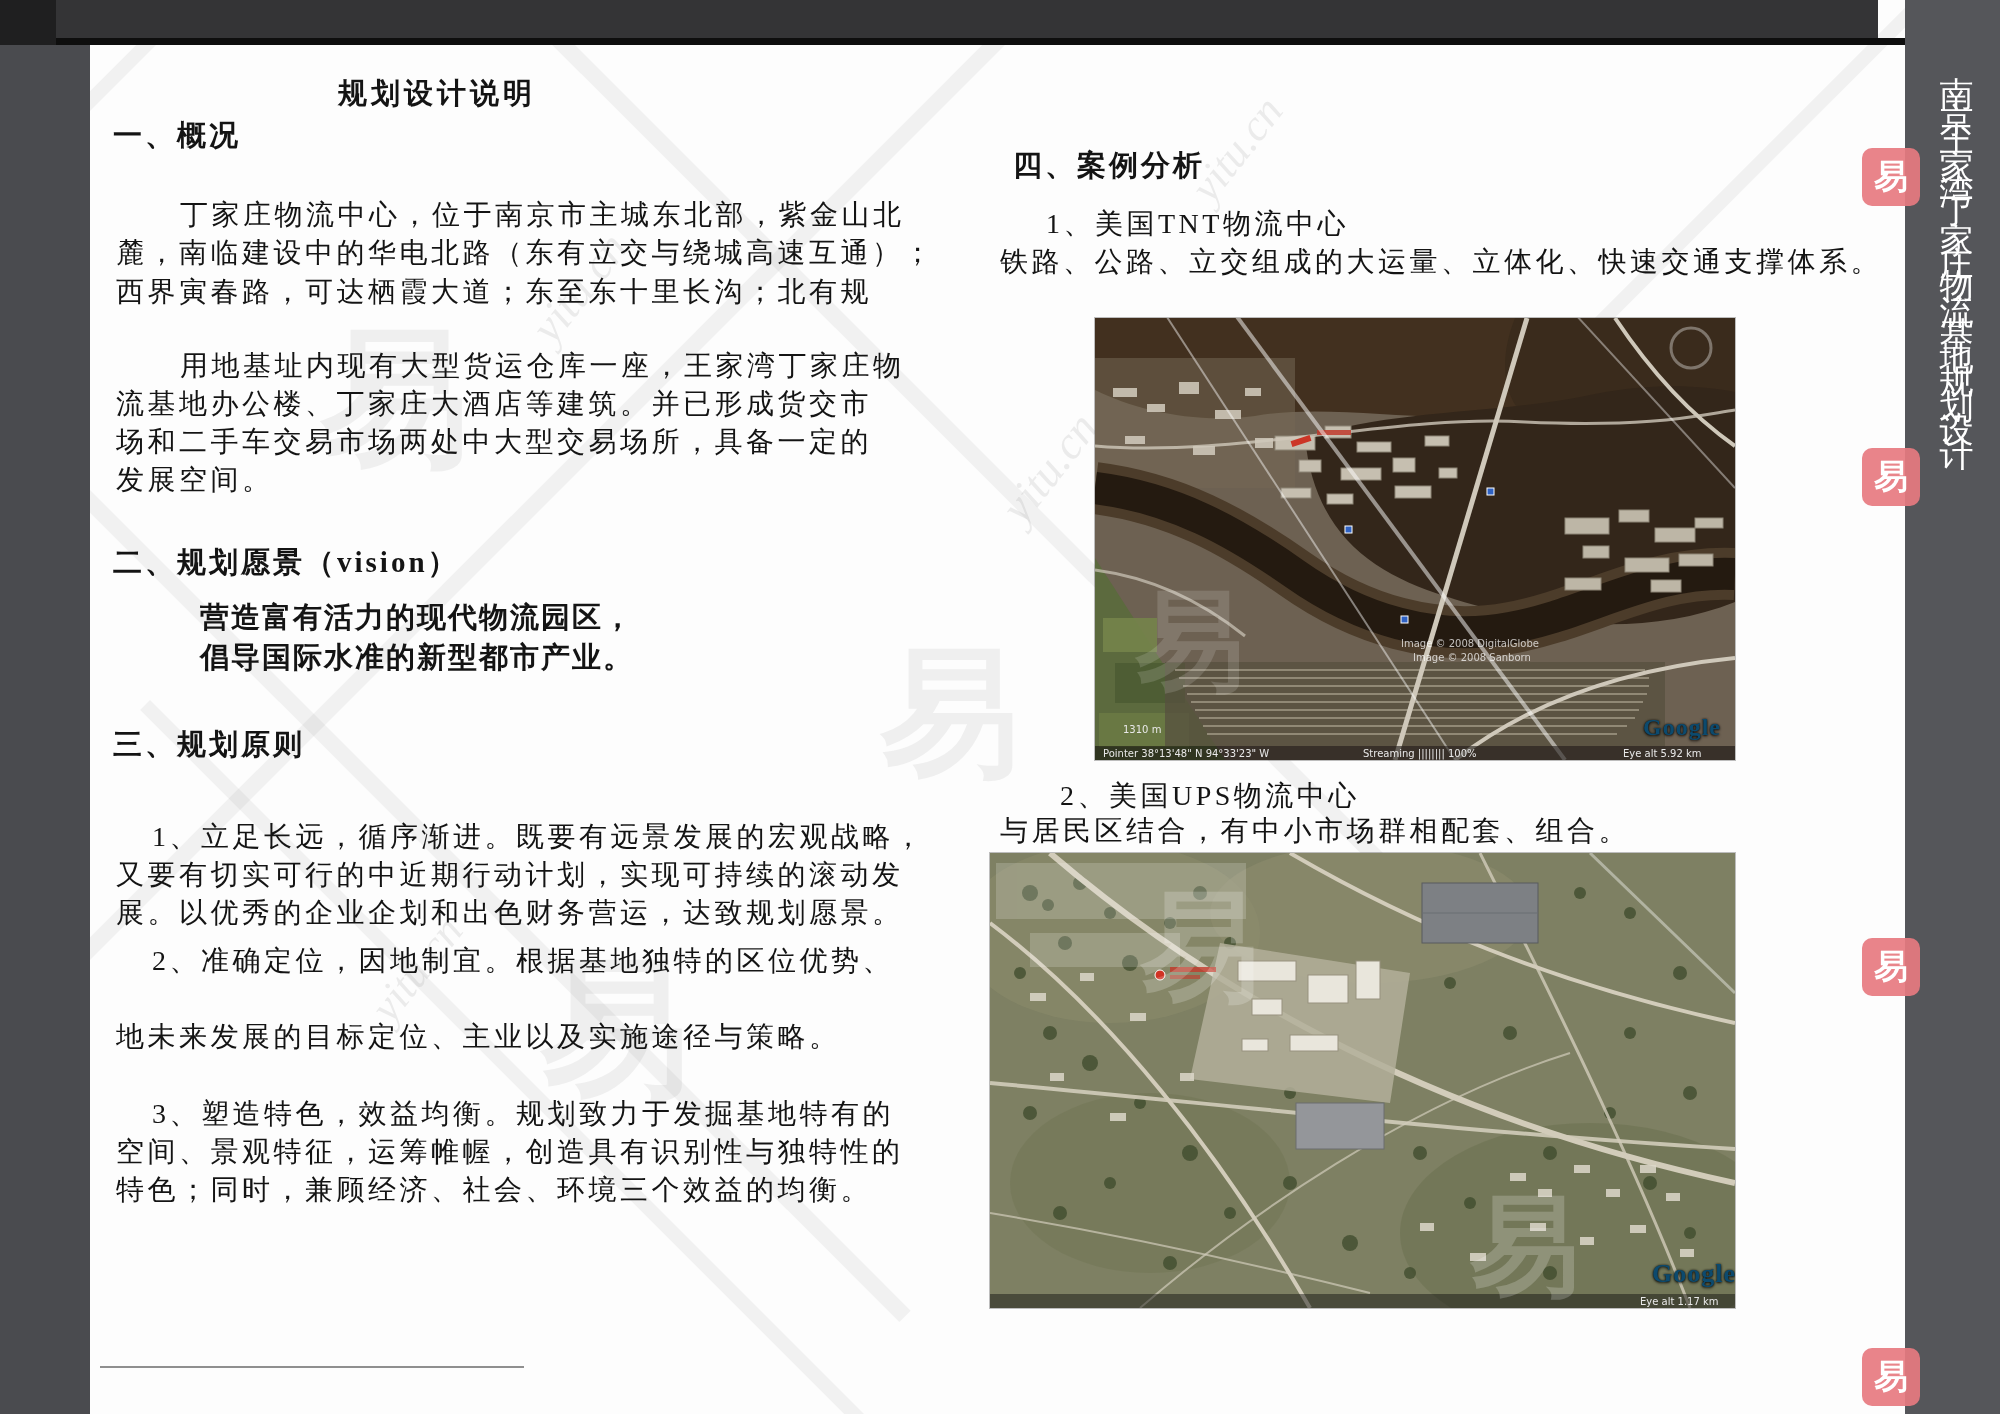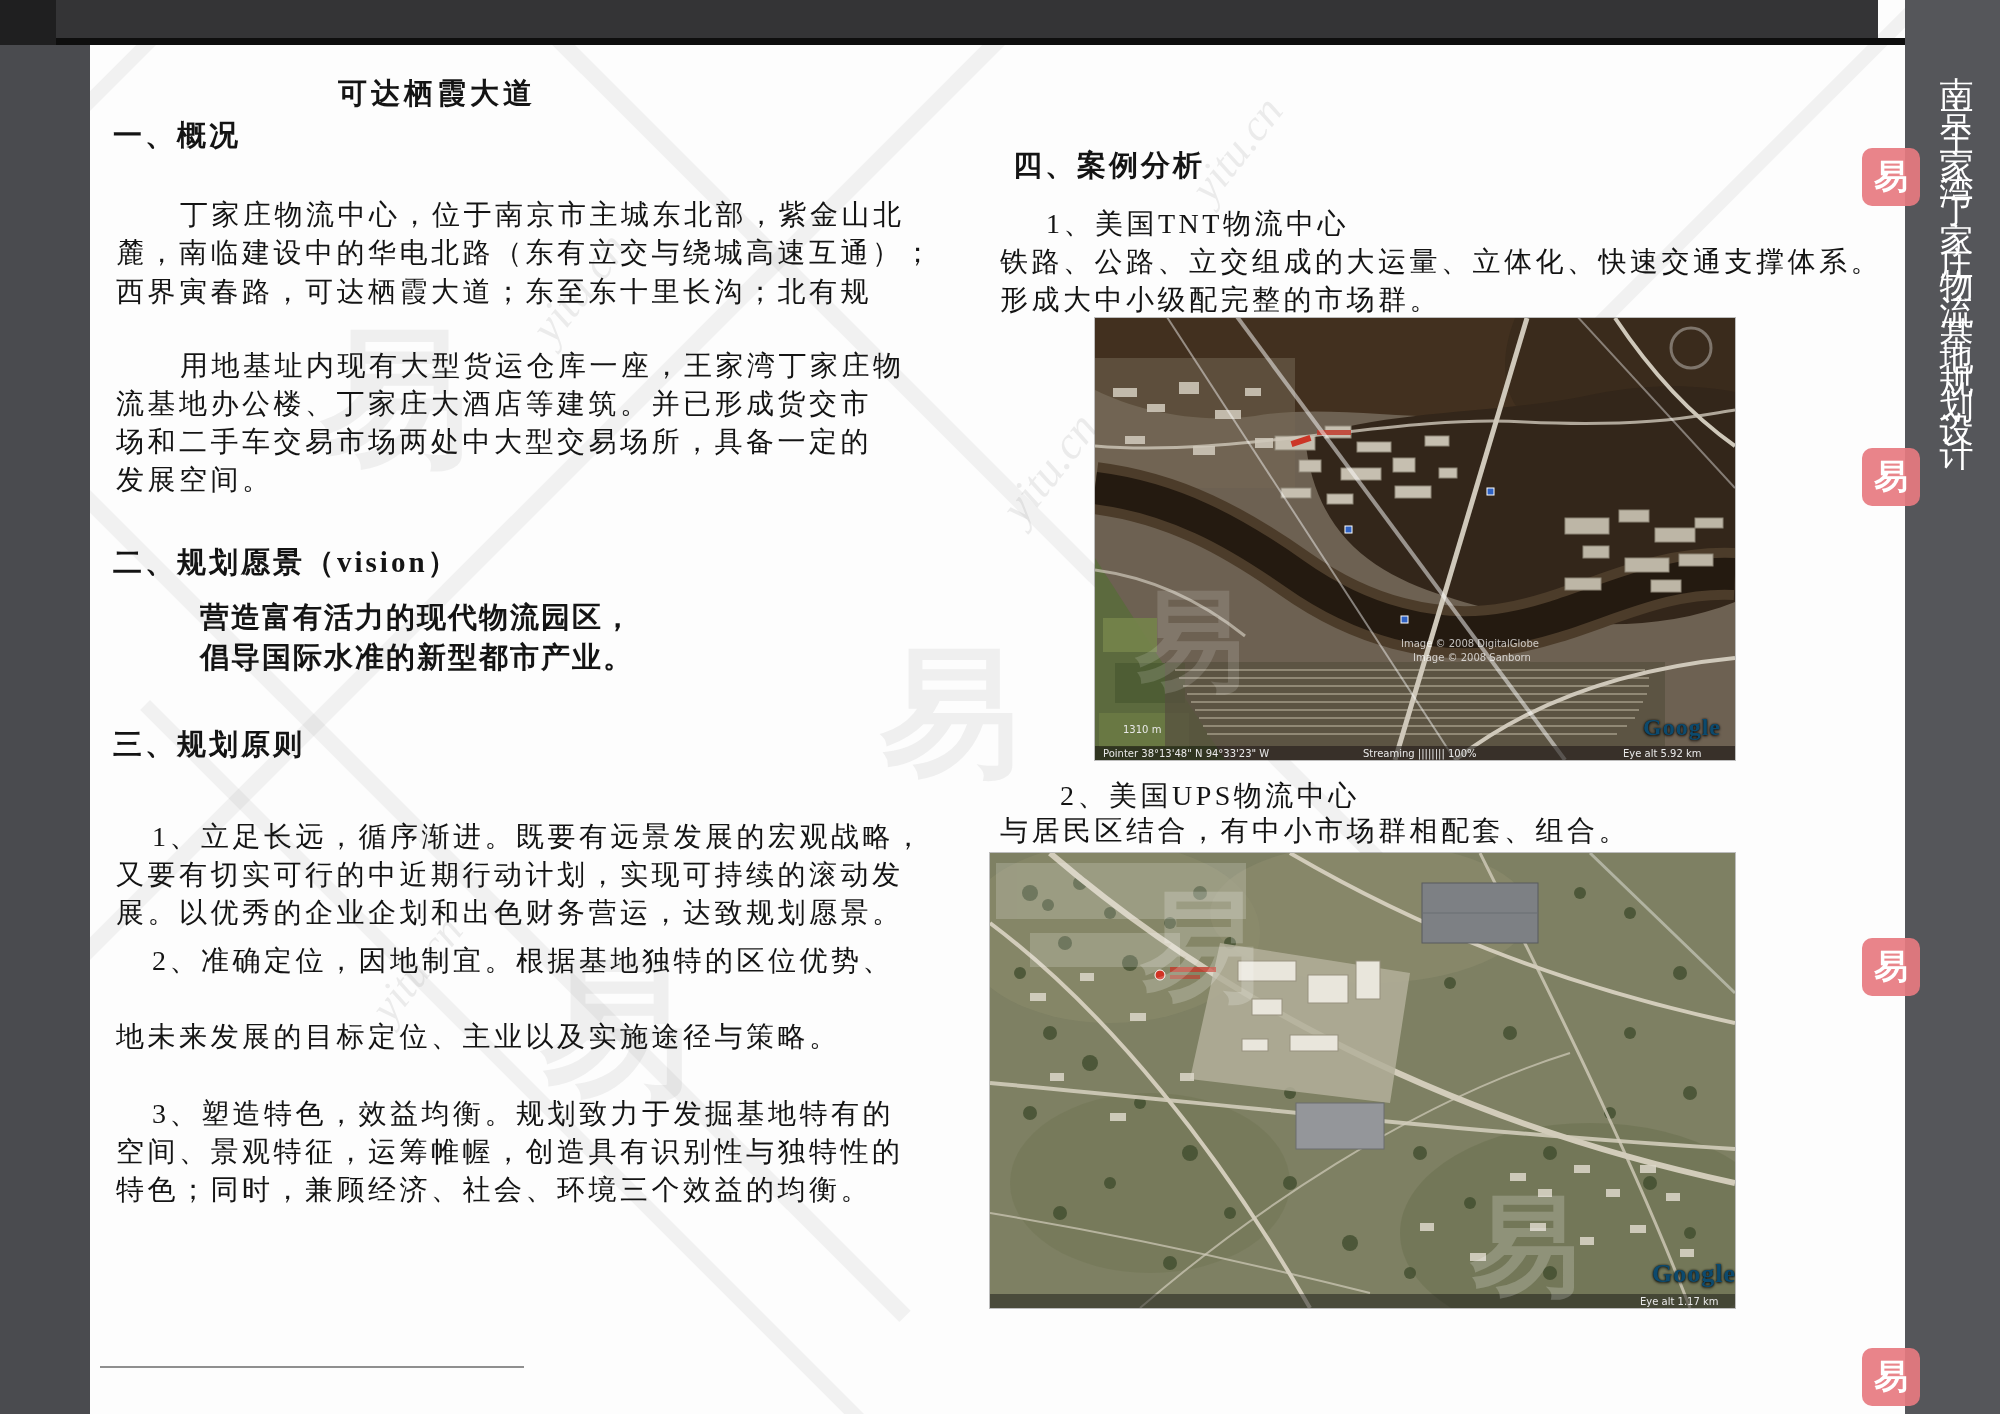--- a/index.html
+++ b/index.html
@@ -72,21 +72,21 @@
   <div class="chip" style="top:448px;">
       <span>易</span>
     </div>
   <div class="chip" style="top:938px;">
       <span>易</span>
     </div>
   <div class="chip" style="top:1348px;">
       <span>易</span>
     </div>
 
-  <div class="txt title" style="left:338px;top:76px;">可达栖霞大道</div>
+  <div class="txt title" style="left:338px;top:76px;">规划设计说明</div>
 
   <div class="txt hd" style="left:113px;top:118px;">一、概况</div>
   <div class="txt" style="left:180px;top:198px;">丁家庄物流中心，位于南京市主城东北部，紫金山北</div>
   <div class="txt" style="left:116px;top:236px;">麓，南临建设中的华电北路（东有立交与绕城高速互通）；</div>
   <div class="txt" style="left:116px;top:275px;">西界寅春路，可达栖霞大道；东至东十里长沟；北有规</div>
   <div class="txt" style="left:180px;top:349px;">用地基址内现有大型货运仓库一座，王家湾丁家庄物</div>
   <div class="txt" style="left:116px;top:425px;">场和二手车交易市场两处中大型交易场所，具备一定的</div>
   <div class="txt" style="left:116px;top:387px;">流基地办公楼、丁家庄大酒店等建筑。并已形成货交市</div>
   <div class="txt" style="left:116px;top:463px;">发展空间。</div>
 
@@ -102,21 +102,20 @@
   <div class="txt" style="left:116px;top:1020px;">地未来发展的目标定位、主业以及实施途径与策略。</div>
   <div class="txt" style="left:152px;top:1097px;">3、塑造特色，效益均衡。规划致力于发掘基地特有的</div>
   <div class="txt" style="left:116px;top:1135px;">空间、景观特征，运筹帷幄，创造具有识别性与独特性的</div>
   <div class="txt" style="left:116px;top:1173px;">特色；同时，兼顾经济、社会、环境三个效益的均衡。</div>
 
   <div class="rule" style="left:100px;top:1366px;width:424px;height:2px;"></div>
 
   <div class="txt hd" style="left:1013px;top:148px;">四、案例分析</div>
   <div class="txt" style="left:1046px;top:207px;">1、美国TNT物流中心</div>
   <div class="txt" style="left:1000px;top:245px;">铁路、公路、立交组成的大运量、立体化、快速交通支撑体系。</div>
-  <div class="txt" style="left:1000px;top:283px;">形成大中小级配完整的市场群。</div>
 
   <div class="map" style="left:1095px;top:318px;width:640px;height:442px;">
     <svg width="640" height="442" viewBox="0 0 640 442">
       <rect width="640" height="442" fill="#6d6152"></rect>
       <path d="M0 0h640v88c-70 18-150-8-230 6-80 14-170-10-250 4C100 106 40 92 0 72Z" fill="#42301f"></path>
       <path d="M420 0h220v120c-60 24-130 10-190-10-40-14-50-60-30-110Z" fill="#3a2b1c"></path>
       <rect x="0" y="40" width="200" height="130" fill="#746853" opacity=".55"></rect>
       <g fill="#cdc6b8" opacity=".9">
         <rect x="18" y="70" width="24" height="9"></rect>
           <rect x="52" y="86" width="18" height="8"></rect>

